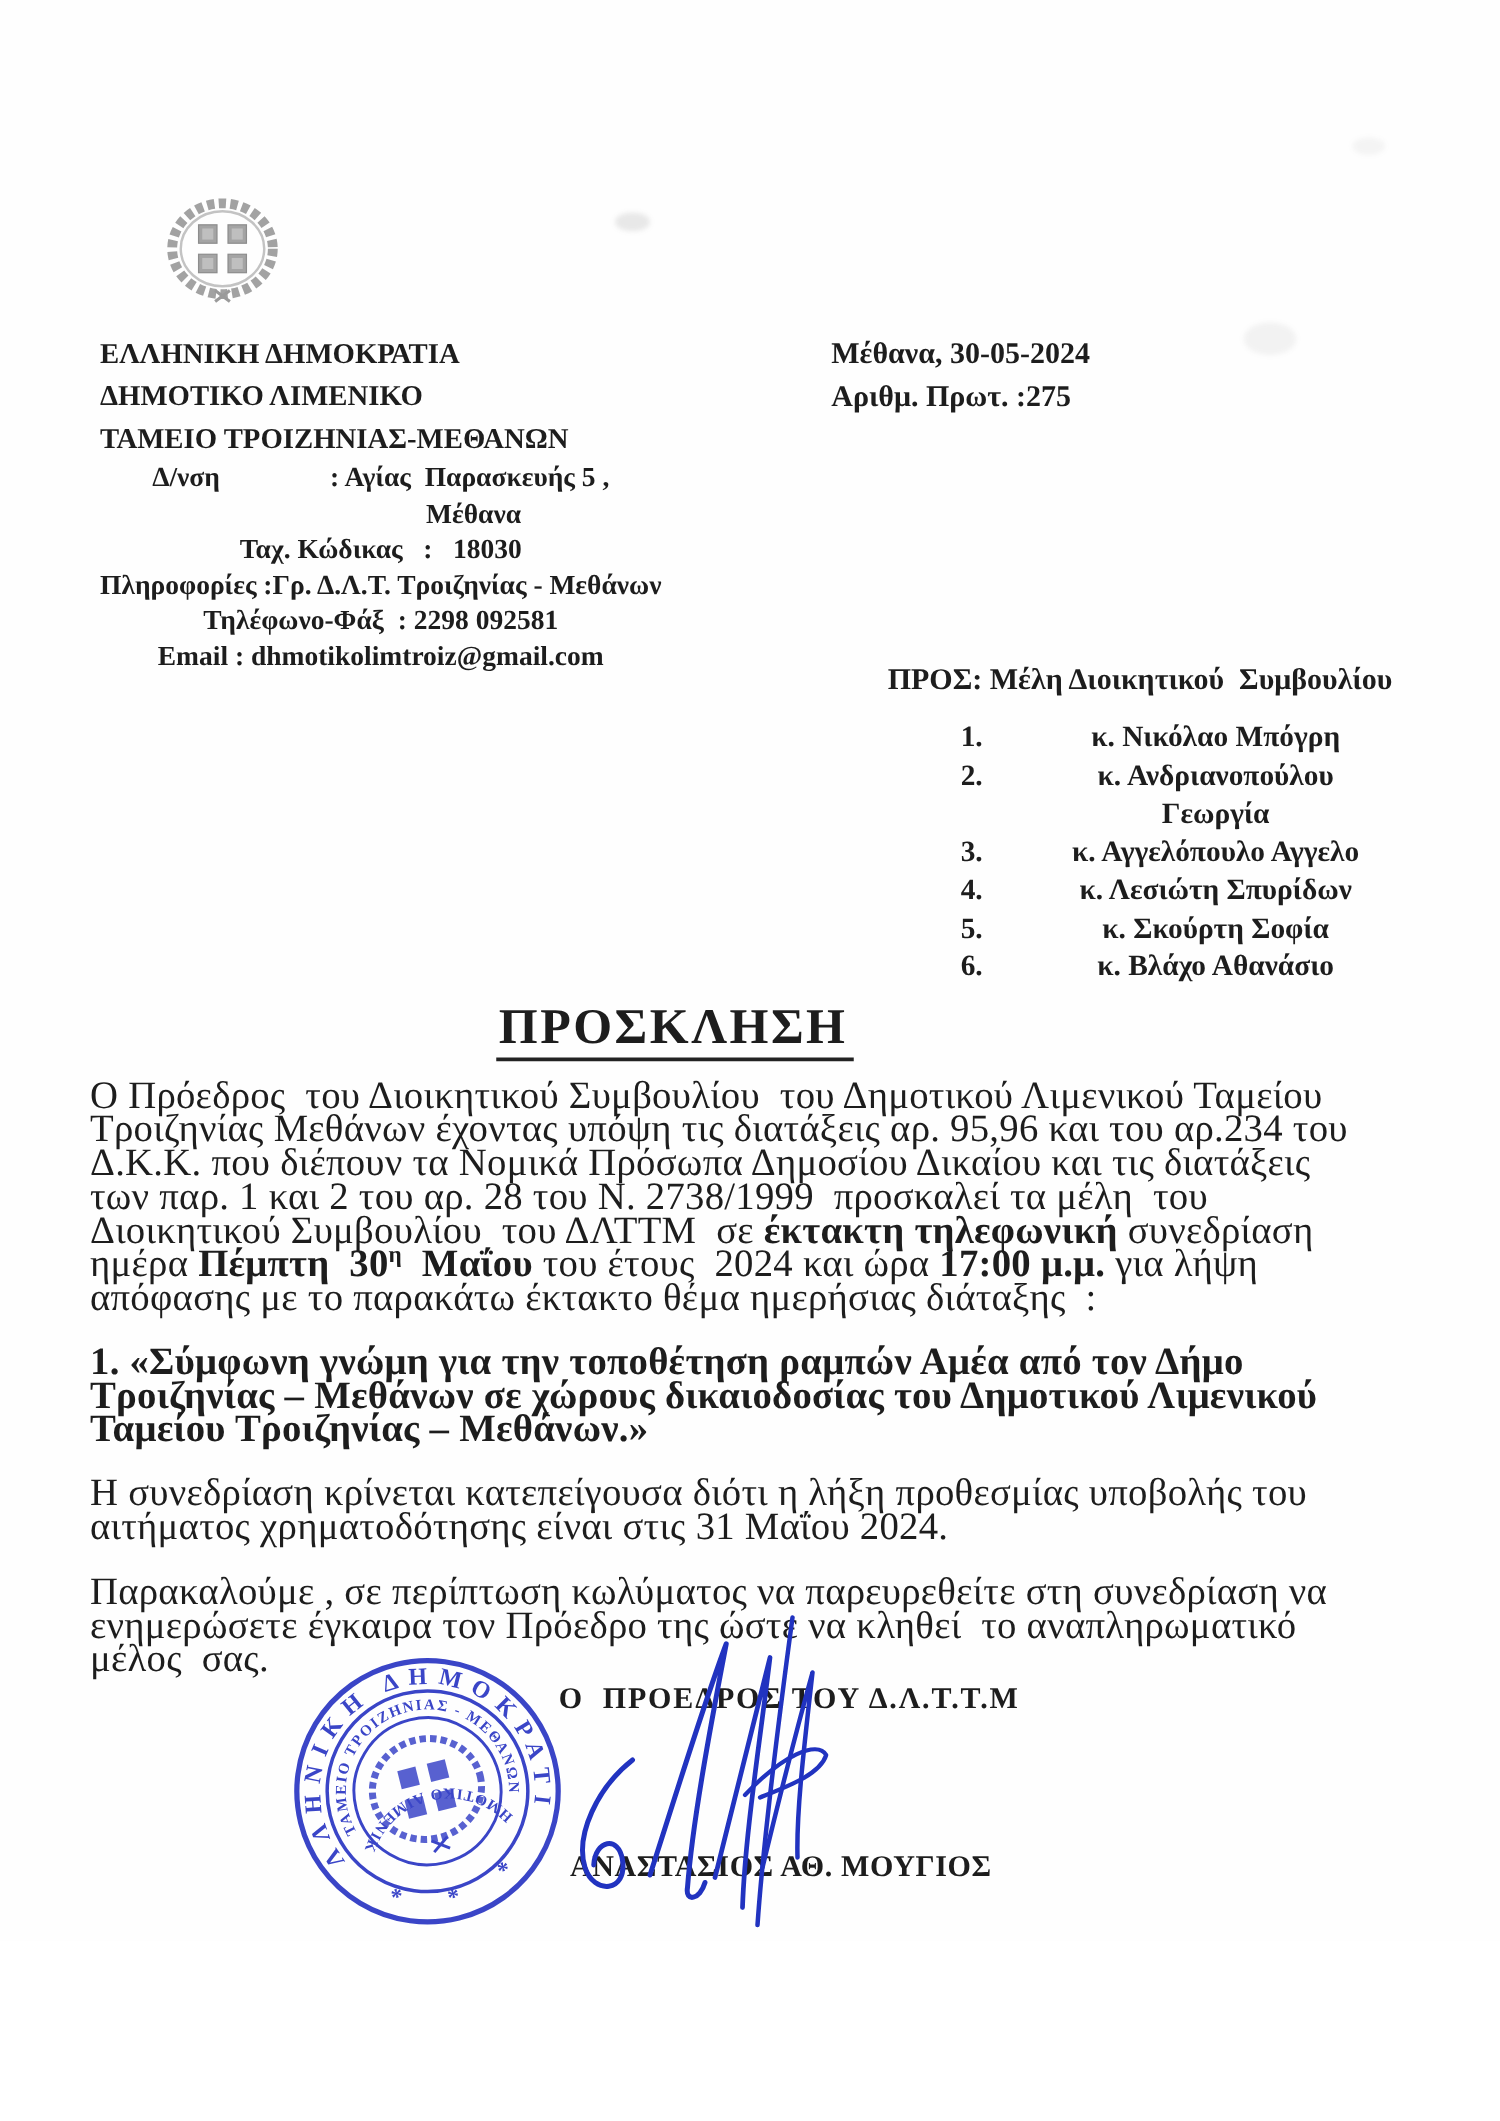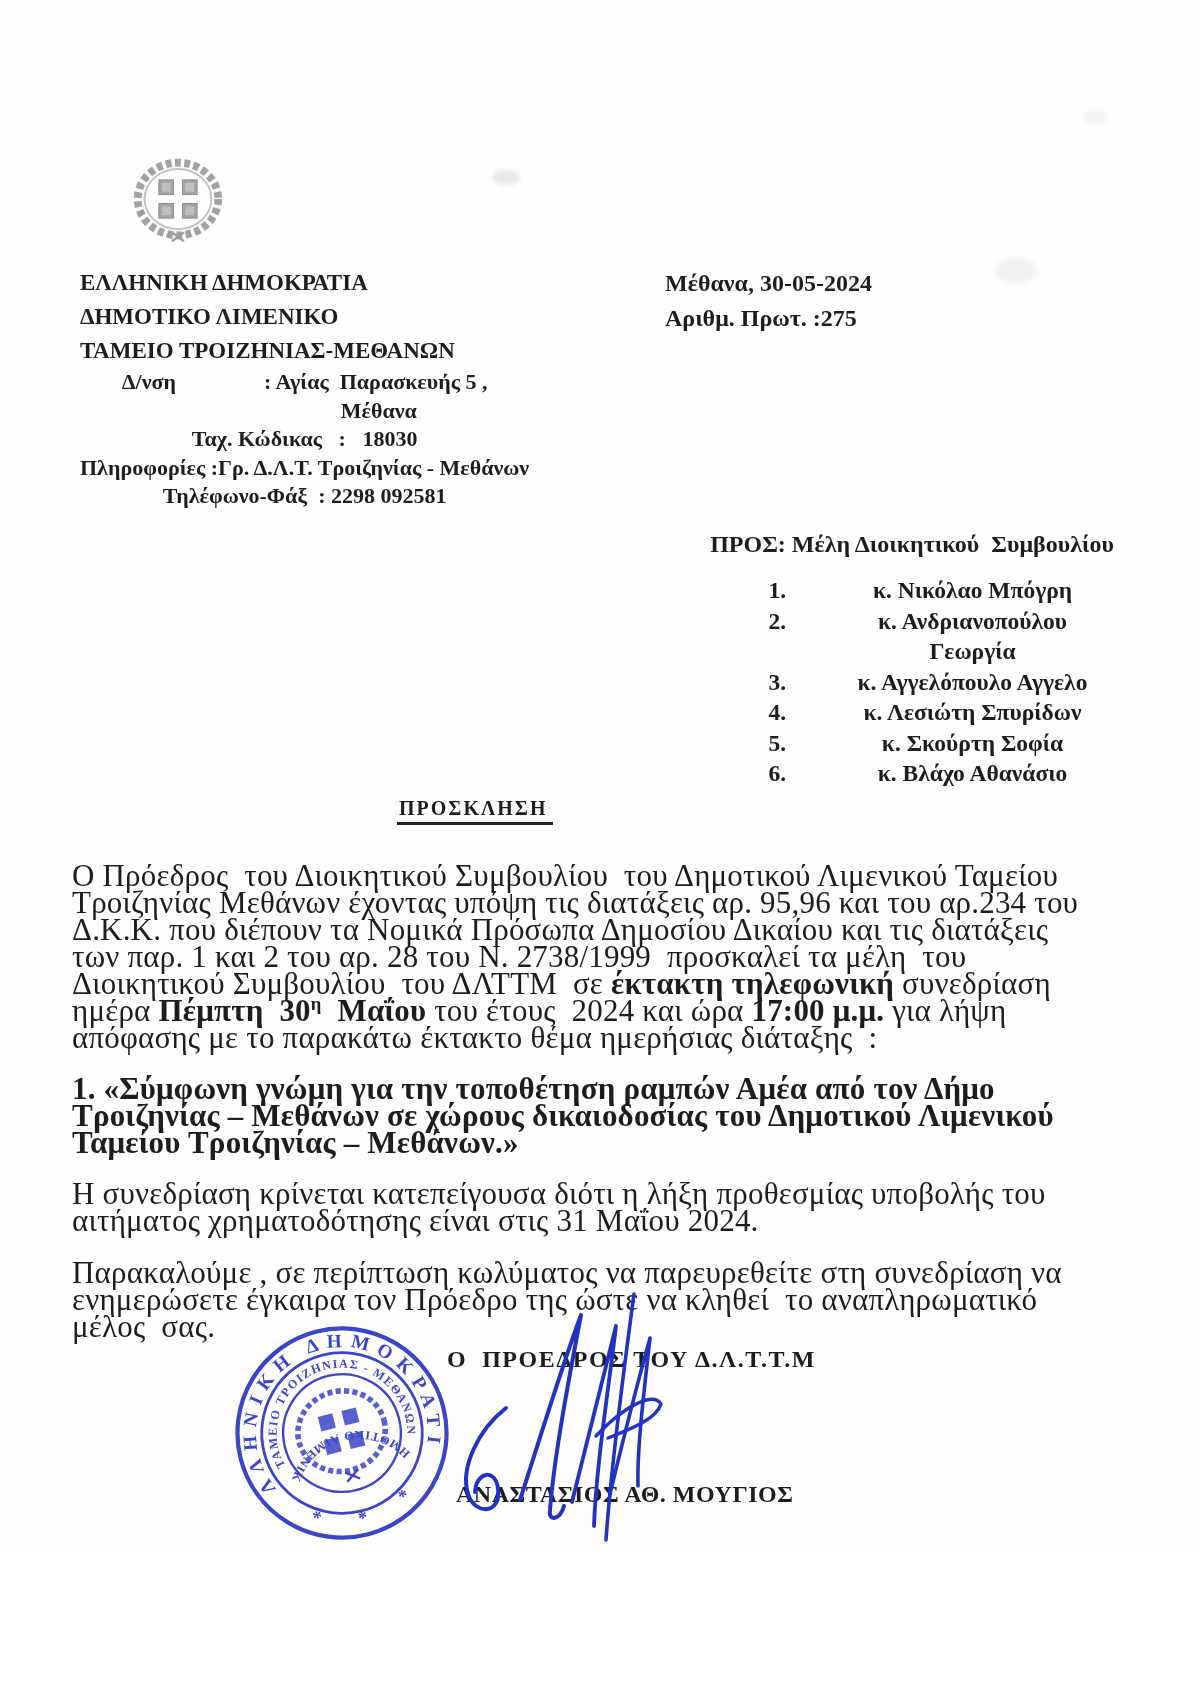--- a/index.html
+++ b/index.html
@@ -24,21 +24,21 @@
   .recipients{position:absolute;left:677px;top:529px;width:470px;text-align:center;}
   .recipients-heading{font-weight:bold;font-size:24px;line-height:30px;white-space:pre;}
   .recipients-list{margin:16px 0 0 0;padding:0 0 0 115px;}
   .recipients-list li{
     font-weight:bold;font-size:23.5px;line-height:30.5px;white-space:pre-line;
     padding-left:6px;margin:0;
   }
   
   .doc-title{
     position:absolute;left:397px;top:797px;display:inline-block;
-    font-weight:bold;font-size:20px;letter-spacing:2px;
+    font-weight:bold;font-size:40px;letter-spacing:2px;
     padding:0 5px 2px 2px;border-bottom:3px solid #232323;
   }
   
   .body-block{position:absolute;left:72px;top:862px;width:1014px;}
   .para{font-size:31px;line-height:27px;letter-spacing:0.2px;white-space:pre-wrap;margin:0 0 25px 0;}
   .para.tight{margin-bottom:24px;}
   .para sup{font-size:0.6em;line-height:0;}
   
   .role-line{position:absolute;left:447px;top:1346px;font-weight:bold;font-size:24px;letter-spacing:1.5px;white-space:pre;}
   .signer-name{position:absolute;left:456px;top:1481px;font-weight:bold;font-size:24px;letter-spacing:0.5px;white-space:pre;}
@@ -88,20 +88,21 @@
     <div class="org-line">ΕΛΛΗΝΙΚΗ ΔΗΜΟΚΡΑΤΙΑ</div>
     <div class="org-line">ΔΗΜΟΤΙΚΟ ΛΙΜΕΝΙΚΟ</div>
     <div class="org-line">ΤΑΜΕΙΟ ΤΡΟΙΖΗΝΙΑΣ-ΜΕΘΑΝΩΝ</div>
   </div>
   <div class="detail-block">
     <div class="detail-line">Δ/νση                : Αγίας  Παρασκευής 5 ,</div>
     <div class="detail-line">                           Μέθανα</div>
     <div class="detail-line">Ταχ. Κώδικας   :   18030</div>
     <div class="detail-line">Πληροφορίες :Γρ. Δ.Λ.Τ. Τροιζηνίας - Μεθάνων</div>
     <div class="detail-line">Τηλέφωνο-Φάξ  : 2298 092581</div>
+    <div class="detail-line">Email : dhmotikolimtroiz@gmail.com</div>
   </div>
 
   <div class="meta-block">
     <div class="meta-line">Μέθανα, 30-05-2024</div>
     <div class="meta-line">Αριθμ. Πρωτ. :275</div>
   </div>
 
   <div class="recipients">
     <div class="recipients-heading">ΠΡΟΣ: Μέλη Διοικητικού  Συμβουλίου</div>
     <ol class="recipients-list">

